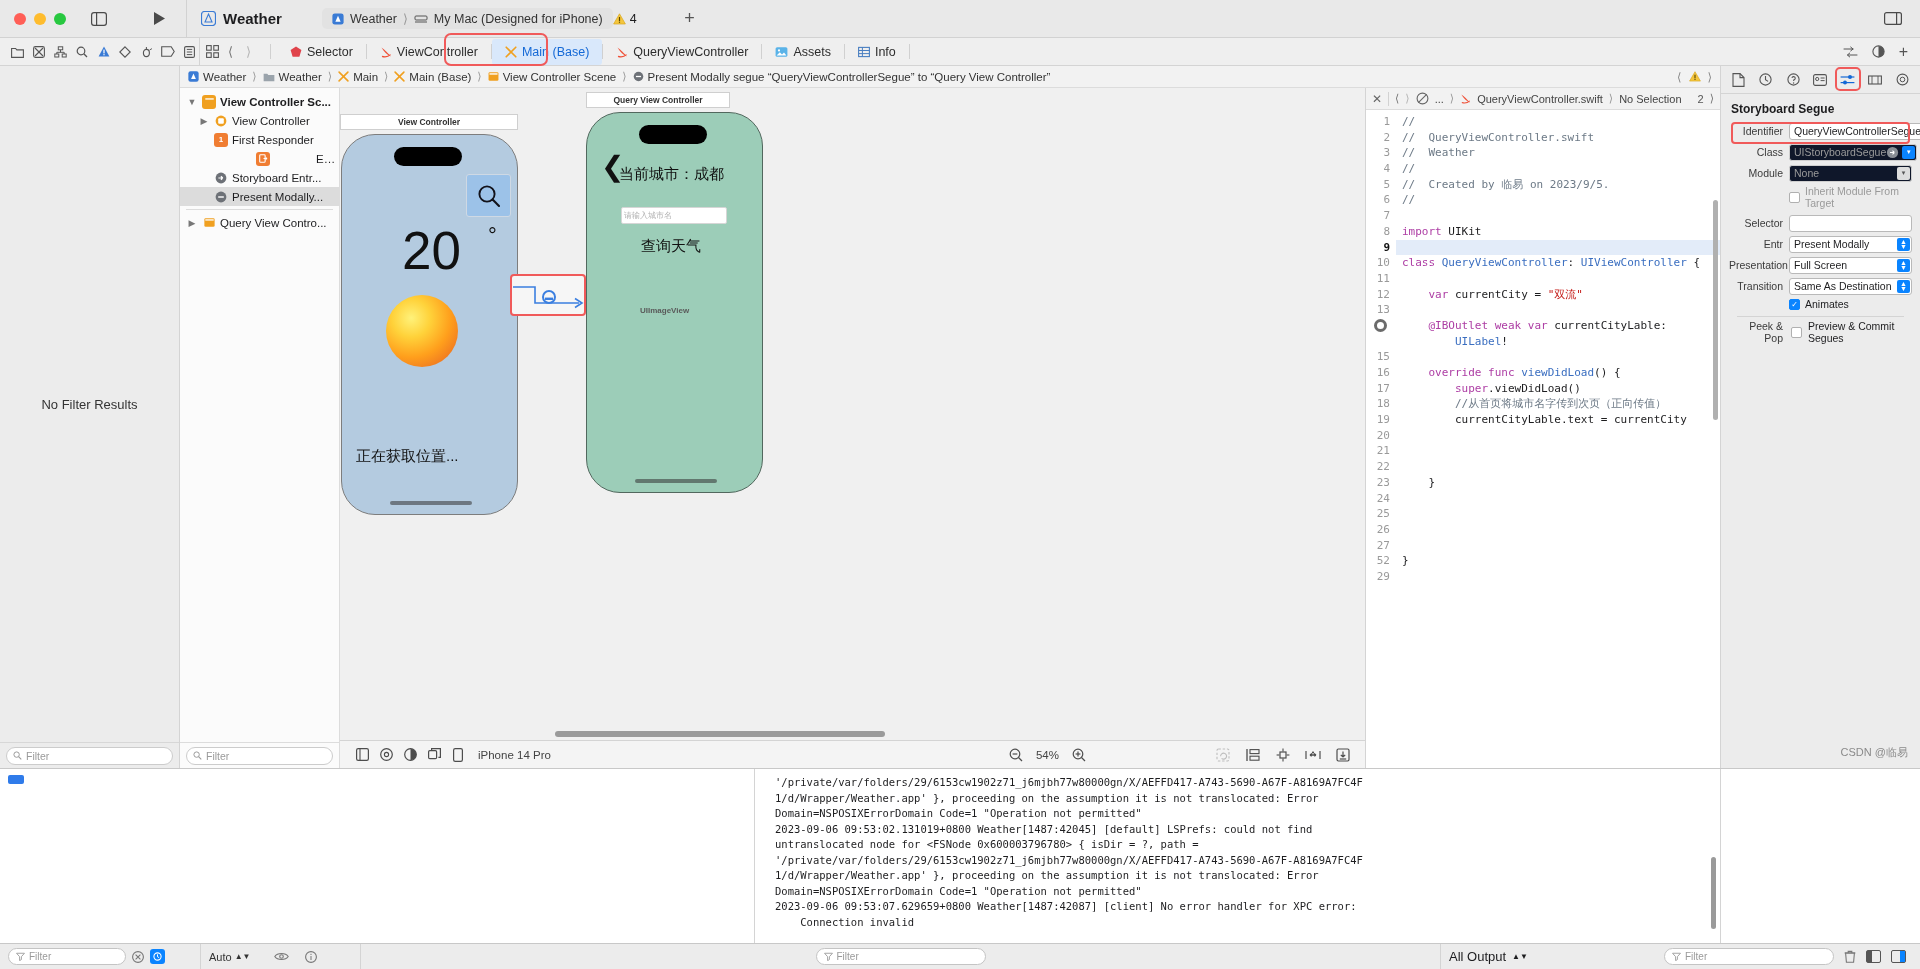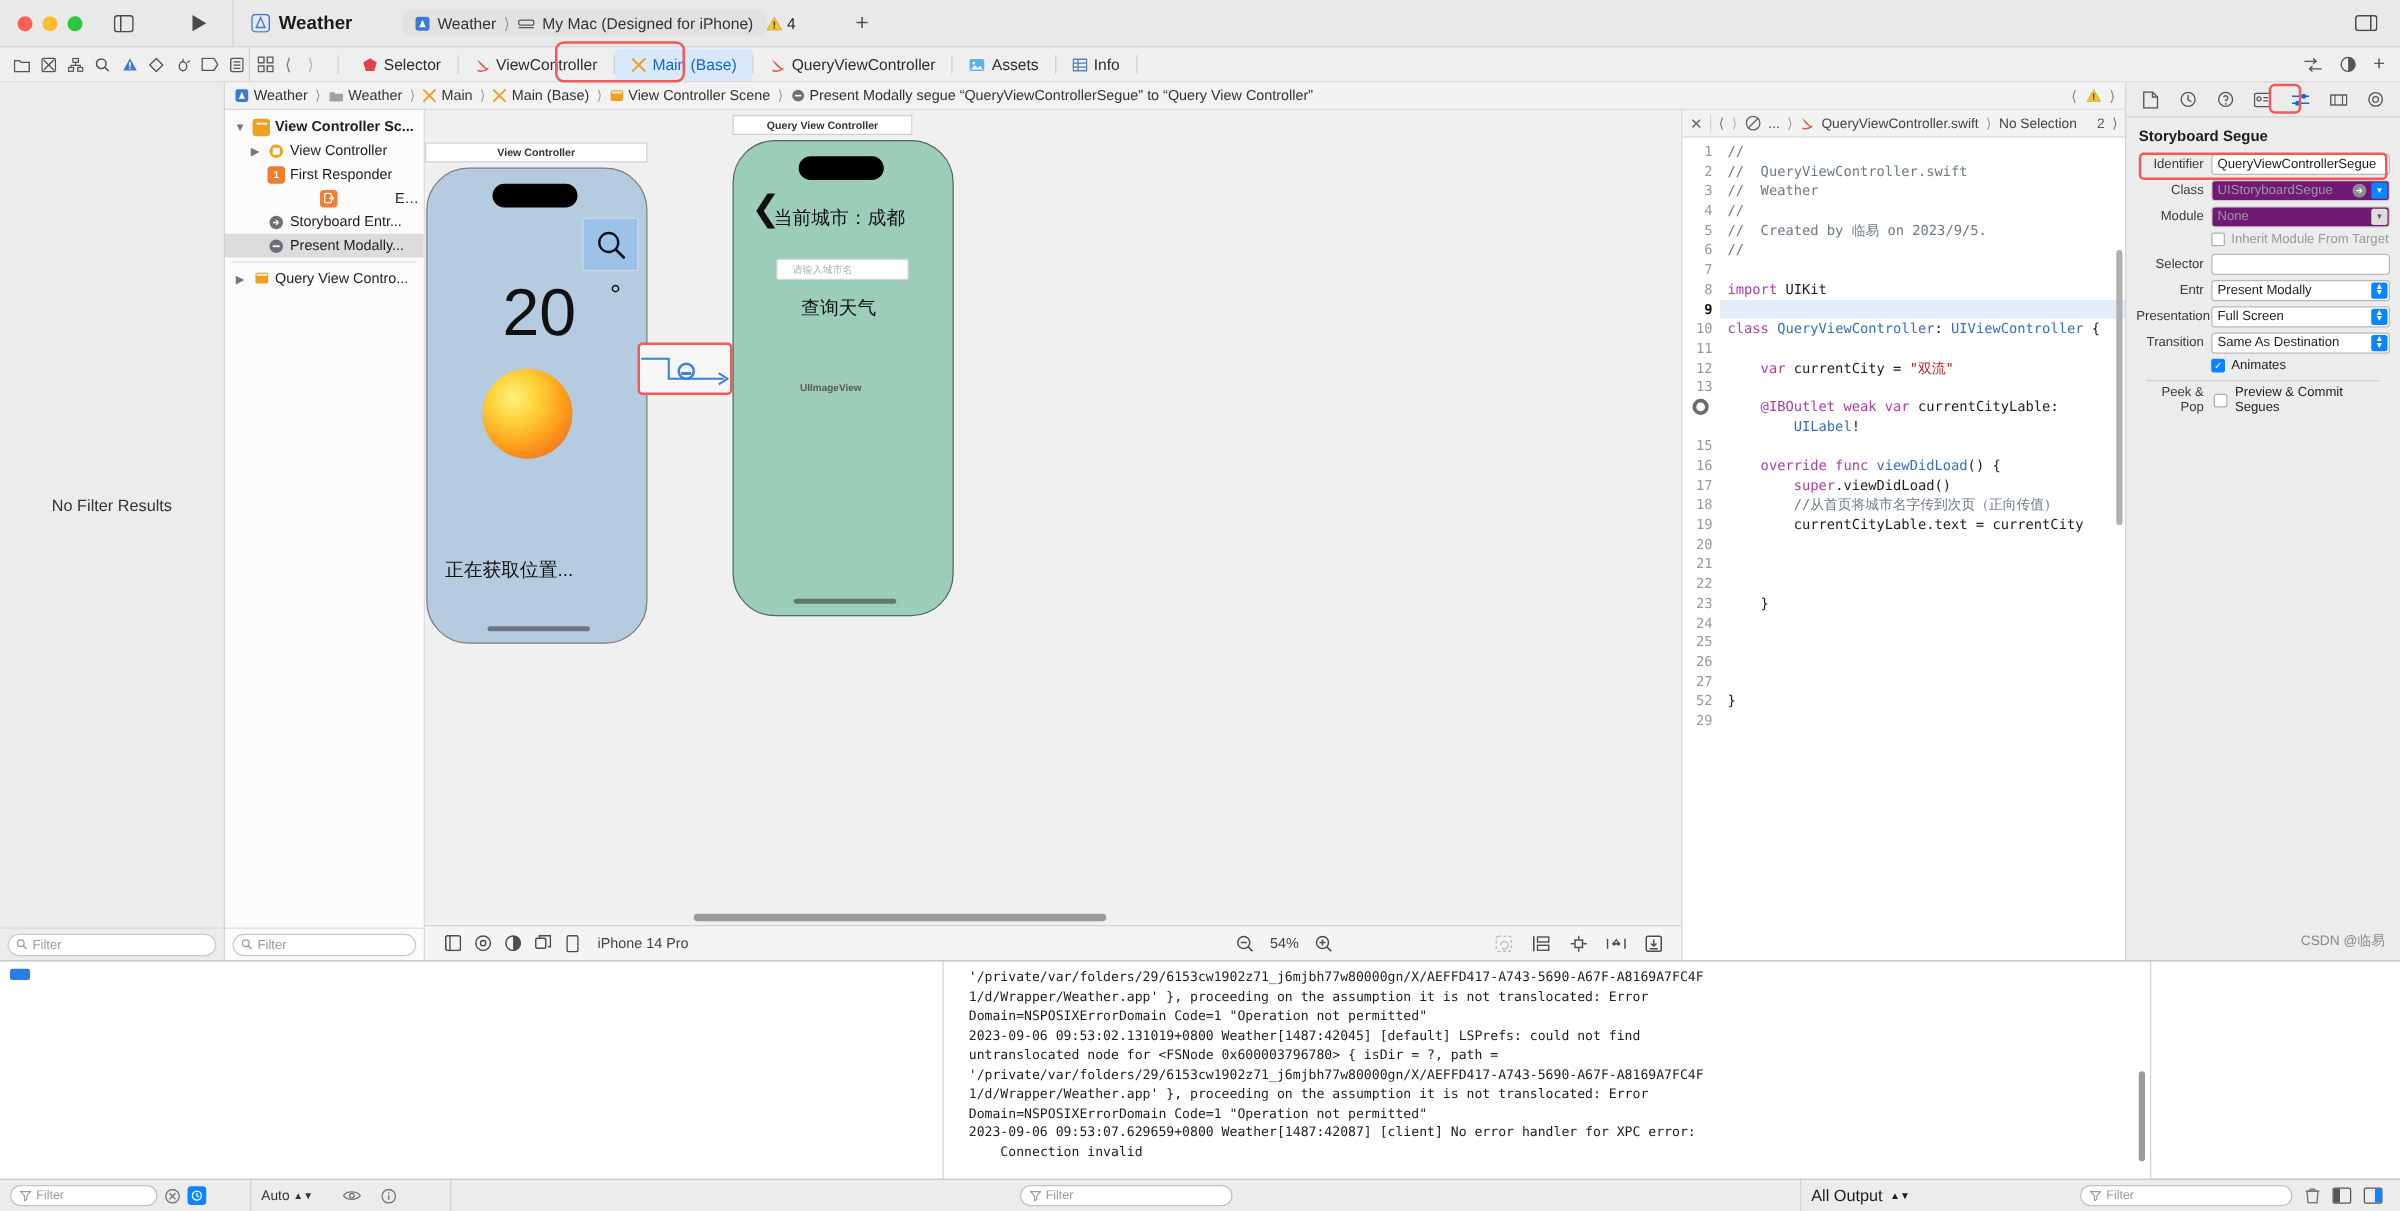--- a/index.html
+++ b/index.html
@@ -98,21 +98,21 @@
     display:flex; align-items:center; justify-content:center;
   }
   .temp { position:absolute; font-family:"Liberation Sans", sans-serif; font-weight:300; color:#111;}
   .sunicon { position:absolute; border-radius:50%;
     background: radial-gradient(circle at 35% 32%, #fff27a 0%, #ffd23a 28%, #ff9f1c 58%, #f07a21 80%, #e06a18 100%);
   }
   .loc-text { position:absolute; font-size:15px; color:#111; }
   .back-chev { position:absolute; font-size:28px; color:#111; font-weight:300; line-height:1;}
   .city-text { position:absolute; font-size:15px; color:#111;}
   .textfield { position:absolute; background:#fff; border:1px solid #d6d6d6; border-radius:2px;
-    font-size:8px; color:#b0b0b0; display:flex; align-items:center; padding-left:12px;}
+    font-size:8px; color:#b0b0b0; display:flex; align-items:center; padding-left:2px;}
   .query-text { position:absolute; font-size:15px; color:#111;}
   .imgview-lbl { position:absolute; font-size:8px; font-weight:700; color:#5a5a5a;}
 
   .segue-box { position:absolute; border:2px solid #f05a5a; border-radius:4px; background:#f6f6f6;}
   .segue-badge {
     position:absolute; width:14px; height:14px; border-radius:50%;
     border:2px solid #3b7fe0; color:#3b7fe0; background:#f6f6f6;
     display:flex; align-items:center; justify-content:center; font-size:8px;
   }
 
@@ -141,33 +141,33 @@
   .codelines { flex:1; padding-top:4px; overflow:hidden; position:relative;}
   .cl { height:15.7px; line-height:15.7px; white-space:pre; padding-left:6px;}
   .cl.cur-line { background:#e3ecf9; }
   .kw { color:#ad3da4; } .typ { color:#3a6ec0; } .cmt { color:#6c7986; }
   .str { color:#c41a16; } .attr { color:#ad3da4; } .plain { color:#1d1d1f;}
   .brkpt { position:absolute; left:6px; width:13px; height:13px; border-radius:50%;
     border:3px solid #6b6b6b; background:#fff; }
   .code-scroll { position:absolute; right:2px; top:90px; width:5px; height:220px; background:#b0b0b0; border-radius:3px;}
 
   
-  .inspector { width:220px; background:#ececec; border-left:1px solid #d4d4d4; display:flex; flex-direction:column; }
+  .inspector { width:200px; background:#ececec; border-left:1px solid #d4d4d4; display:flex; flex-direction:column; }
   .insp-tabs { height:28px; display:flex; align-items:center; justify-content:space-around;
     border-bottom:1px solid #d4d4d4; padding:0 4px; position:relative;}
   .insp-tab { width:20px; height:20px; display:flex; align-items:center; justify-content:center; color:#555; font-size:11px;}
   .insp-tab.active { color:#1368d6; }
   .insp-tab-hl { position:absolute; border:2.5px solid #f05a5a; border-radius:5px; width:26px; height:24px; left:114px; top:1px;}
   .insp-title { font-size:12px; font-weight:700; padding:8px 10px 6px; }
   .insp-rows { padding:0 8px; }
   .irow { display:flex; align-items:center; height:18px; margin-bottom:3px; gap:6px; font-size:10.5px;}
   .ilabel { width:54px; text-align:right; color:#3a3a3a; flex:0 0 54px;}
   .ifield { flex:1; height:17px; background:#fff; border:1px solid #b9b9b9; border-radius:3px;
     display:flex; align-items:center; padding:0 4px; font-size:10.5px; color:#1d1d1f;}
-  .ifield.disabled { background:#701a75; color:#9a9a9a; border-color:#cfcfcf;}
+  .ifield.disabled { background:#0f172a; color:#9a9a9a; border-color:#cfcfcf;}
   .ipopup { flex:1; height:17px; background:#fff; border:1px solid #b9b9b9; border-radius:3px;
     display:flex; align-items:center; padding:0 4px; font-size:10.5px; position:relative;}
   .stepper { position:absolute; right:1px; top:1px; width:13px; height:13px; background:#0a84ff;
     border-radius:2px; color:#fff; font-size:7px; display:flex; flex-direction:column;
     align-items:center; justify-content:center; line-height:5px;}
   .chev-btn { position:absolute; right:1px; top:1px; width:13px; height:13px; background:#ddd;
     border-radius:2px; color:#555; font-size:7px; display:flex; align-items:center; justify-content:center;}
   .identifier-hl { position:absolute; border:2.5px solid #f05a5a; border-radius:4px;
     left:2px; top:0px; right:2px; height:22px; pointer-events:none;}
   .irow.wrap-hl { position:relative; }

